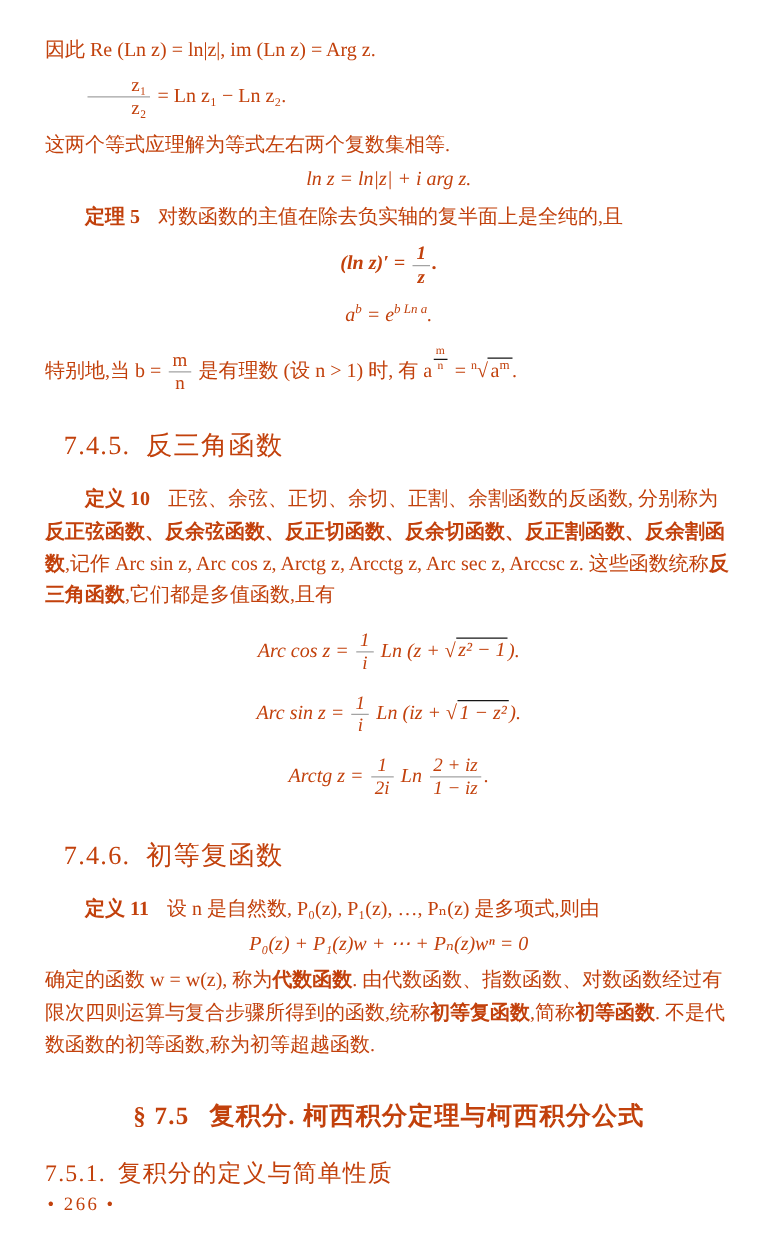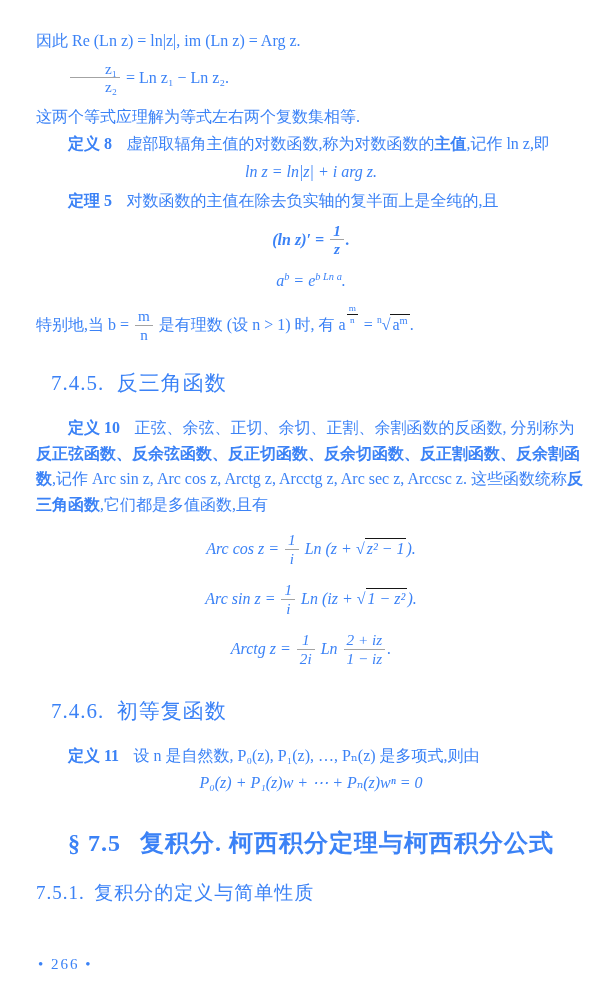--- a/index.html
+++ b/index.html
@@ -1,21 +1,21 @@
 <!DOCTYPE html>
 <html><head>
 <meta charset="utf-8">
 <style>
   html,body{margin:0;padding:0;background:#e8e8e4;}
   .page{
     position:relative;
     width:608px;height:1004px;
     box-sizing:border-box;
     background:#ffffff;
-    color:#3b82f6;
+    color:#c2410c;
     font-family:"Liberation Serif","DejaVu Serif",serif;
     font-size:16px;
     line-height:1.6;
     padding:24px 22px 0 36px;
     overflow:hidden;
   }
   p{margin:0;}
   .line{margin:4px 0;}
   .indent{text-indent:2em;}
   .def-label{font-weight:bold;margin-right:0.9em;}
@@ -48,21 +48,21 @@
   .sec-heading{
     font-size:21px;
     margin:24px 15px 14px;
     font-style:normal;
     letter-spacing:1px;
   }
   .sec-heading .sec-num{margin-right:0.6em;}
   .chapter-heading{
     text-align:center;
     font-weight:bold;
-    font-size:24px;
+    font-size:20px;
     margin:28px 0 12px;
     letter-spacing:1px;
   }
   .chapter-heading .sec-label{margin-right:0.8em;}
   .sub-heading{
     font-size:19px;
     margin:16px 0 14px;
     letter-spacing:1px;
   }
   .formula-big{margin:14px 0;}
@@ -81,23 +81,20 @@
 
   <p class="line">因此 Re (Ln z) = ln|z|, im (Ln z) = Arg z.</p>
 
   <p class="line indent" style="margin:6px 0;">
     <span class="frac"><span class="num">z₁</span><span class="den">z₂</span></span>
     <span>= Ln z₁ − Ln z₂.</span>
   </p>
 
   <p class="line" style="margin:8px 0 2px;">这两个等式应理解为等式左右两个复数集相等.</p>
 
-  <p class="line indent" style="margin:2px 0;">
-    <b class="def-label">定义 8</b><span>虚部取辐角主值的对数函数,称为对数函数的</span><b>主值</b><span>,记作 ln z,即</span>
-  </p>
 
   <p class="formula" style="margin:2px 0 4px;">ln z = ln|z| + i arg z.</p>
 
   <p class="line indent" style="margin:4px 0 0;">
     <b class="def-label">定理 5</b><span>对数函数的主值在除去负实轴的复半面上是全纯的,且</span>
   </p>
 
   <p class="formula" style="margin:8px 0 10px;font-weight:bold;">
     <span>(ln z)′ =</span>
     <span class="frac"><span class="num">1</span><span class="den">z</span></span><span>.</span>
@@ -149,20 +146,23 @@
   <h2 class="sec-heading" style="font-weight:normal;margin-top:28px;">
     <span class="sec-num">7.4.6.</span><span>初等复函数</span>
   </h2>
 
   <p class="line indent" style="margin:6px 0 2px;">
     <b class="def-label">定义 11</b><span>设 n 是自然数, P₀(z), P₁(z), …, Pₙ(z) 是多项式,则由</span>
   </p>
 
   <p class="formula" style="margin:2px 0 4px;">P₀(z) + P₁(z)w + ⋯ + Pₙ(z)wⁿ = 0</p>
 
+  <p class="line" style="margin:2px 0;">
+    <span>确定的函数 w = w(z), 称为</span><b>代数函数</b><span>. 由代数函数、指数函数、对数函数经过有限次四则运算与复合步骤所得到的函数,统称</span><b>初等复函数</b><span>,简称</span><b>初等函数</b><span>. 不是代数函数的初等函数,称为初等超越函数.</span>
+  </p>
 
   <h1 class="chapter-heading">
     <span class="sec-label">§ 7.5</span><span>复积分. 柯西积分定理与柯西积分公式</span>
   </h1>
 
   <h2 class="sub-heading" style="font-weight:normal;">
     <span class="sec-num" style="margin-right:0.5em;">7.5.1.</span><span>复积分的定义与简单性质</span>
   </h2>
 
   <div class="page-number">• 266 •</div>

